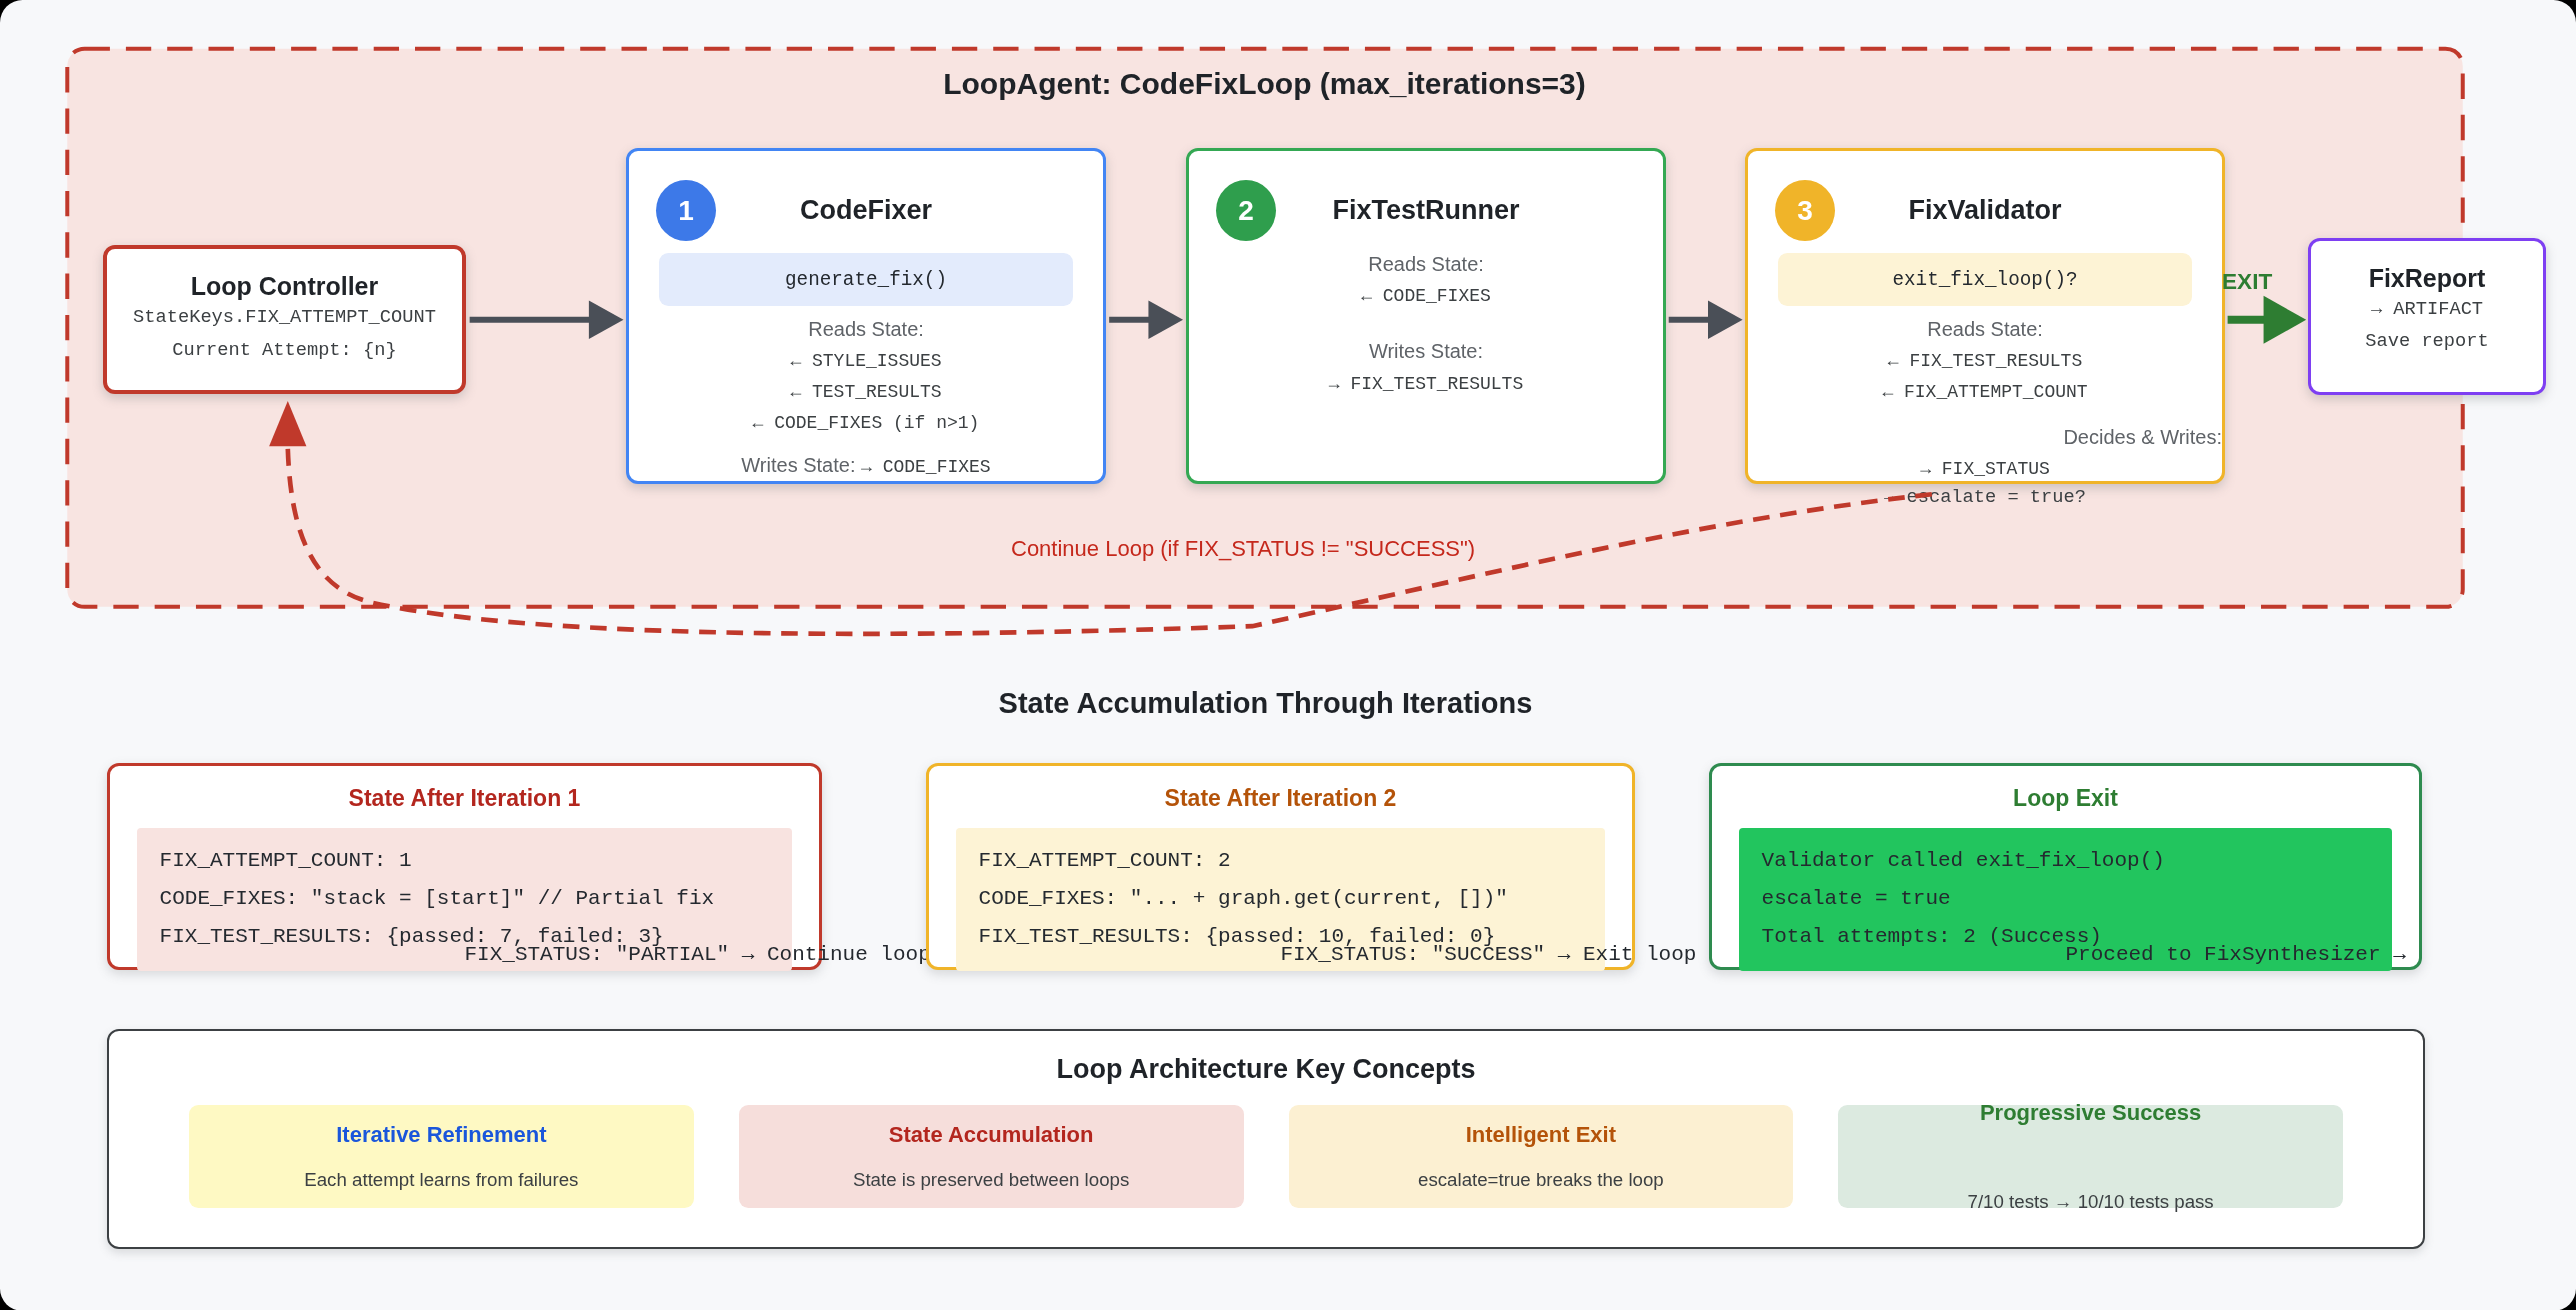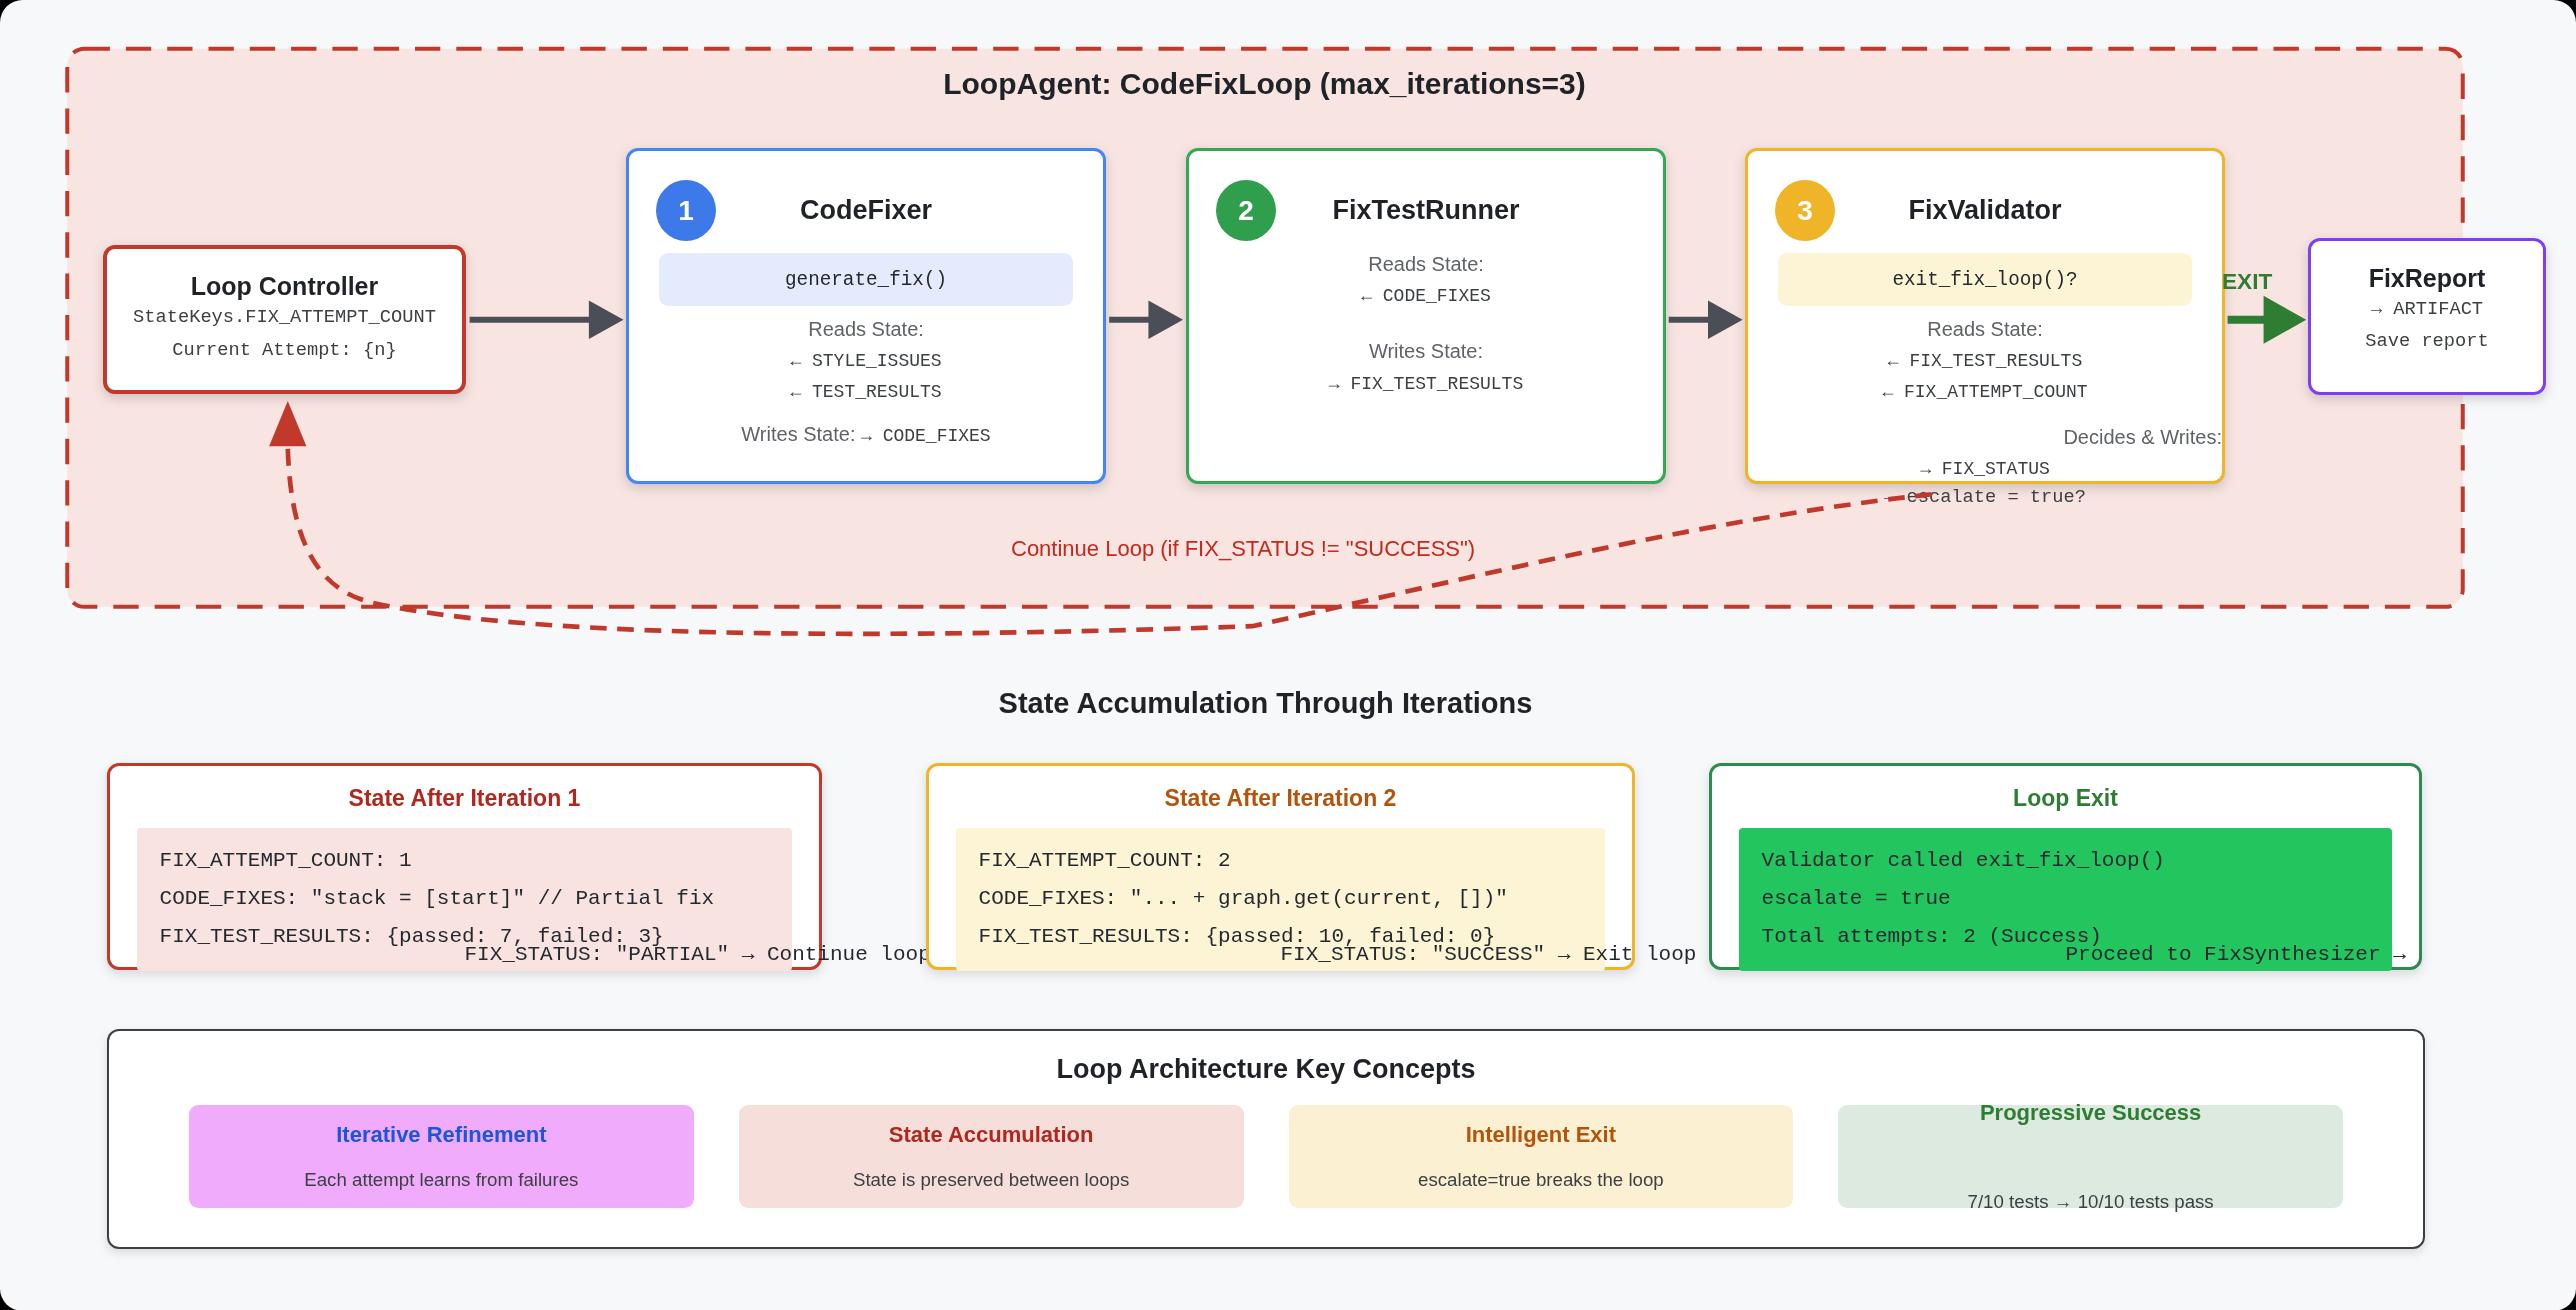--- a/index.html
+++ b/index.html
@@ -78,21 +78,21 @@
 
   
   #concepts { left:107px; top:1029px; width:2318px; height:220px; background:#fff;
               border:2.7px solid #3c4043; border-radius:12px; box-shadow:0 4px 9.3px rgba(95,99,104,.20); }
   #concepts .heading { text-align:center; margin-top:22.6px; font-size:27px; font-weight:bold; color:#1f2328; }
   #concepts .row { display:flex; gap:45px; padding:0 80px; margin-top:20px; }
   .ccard { flex:1; height:103px; border-radius:9.3px; display:flex; flex-direction:column;
            align-items:center; justify-content:center; text-align:center; }
   .ccard .ct { font-size:22px; font-weight:bold; }
   .ccard .cd { margin-top:21px; font-size:18.7px; color:#3c4043; }
-  .ccard.c1 { background:#f0abfc; } .ccard.c1 .ct { color:#1a56db; }
+  .ccard.c1 { background:#fef9c3; } .ccard.c1 .ct { color:#1a56db; }
   .ccard.c2 { background:#f6dedb; } .ccard.c2 .ct { color:#b3261e; }
   .ccard.c3 { background:#fcf0d2; } .ccard.c3 .ct { color:#b45309; }
   .ccard.c4 { background:#dceae0;gap:44px; } .ccard.c4 .ct { color:#2e7d32; }
 </style>
 </head>
 <body>
 
 <div id="panel">
 
   <svg class="layer" width="2576" height="1311" viewBox="0 0 3867 1968">
@@ -110,20 +110,21 @@
   <div class="node agent blue" style="left:626px;">
     <div class="head">
       <div class="badge b1">1</div>
       <div class="t">CodeFixer</div>
     </div>
     <div class="pill blue">generate_fix()</div>
     <div class="slabel">Reads State:</div>
     <div class="mblock">
       <div class="mline">← STYLE_ISSUES</div>
       <div class="mline">← TEST_RESULTS</div>
+      <div class="mline">← CODE_FIXES (if n&gt;1)</div>
     </div>
     <div class="writes-row">
       <span>Writes State:</span>
       <span class="mv">→ CODE_FIXES</span>
     </div>
   </div>
 
   <div class="node agent green" style="left:1186px;">
     <div class="head">
       <div class="badge b2">2</div>

